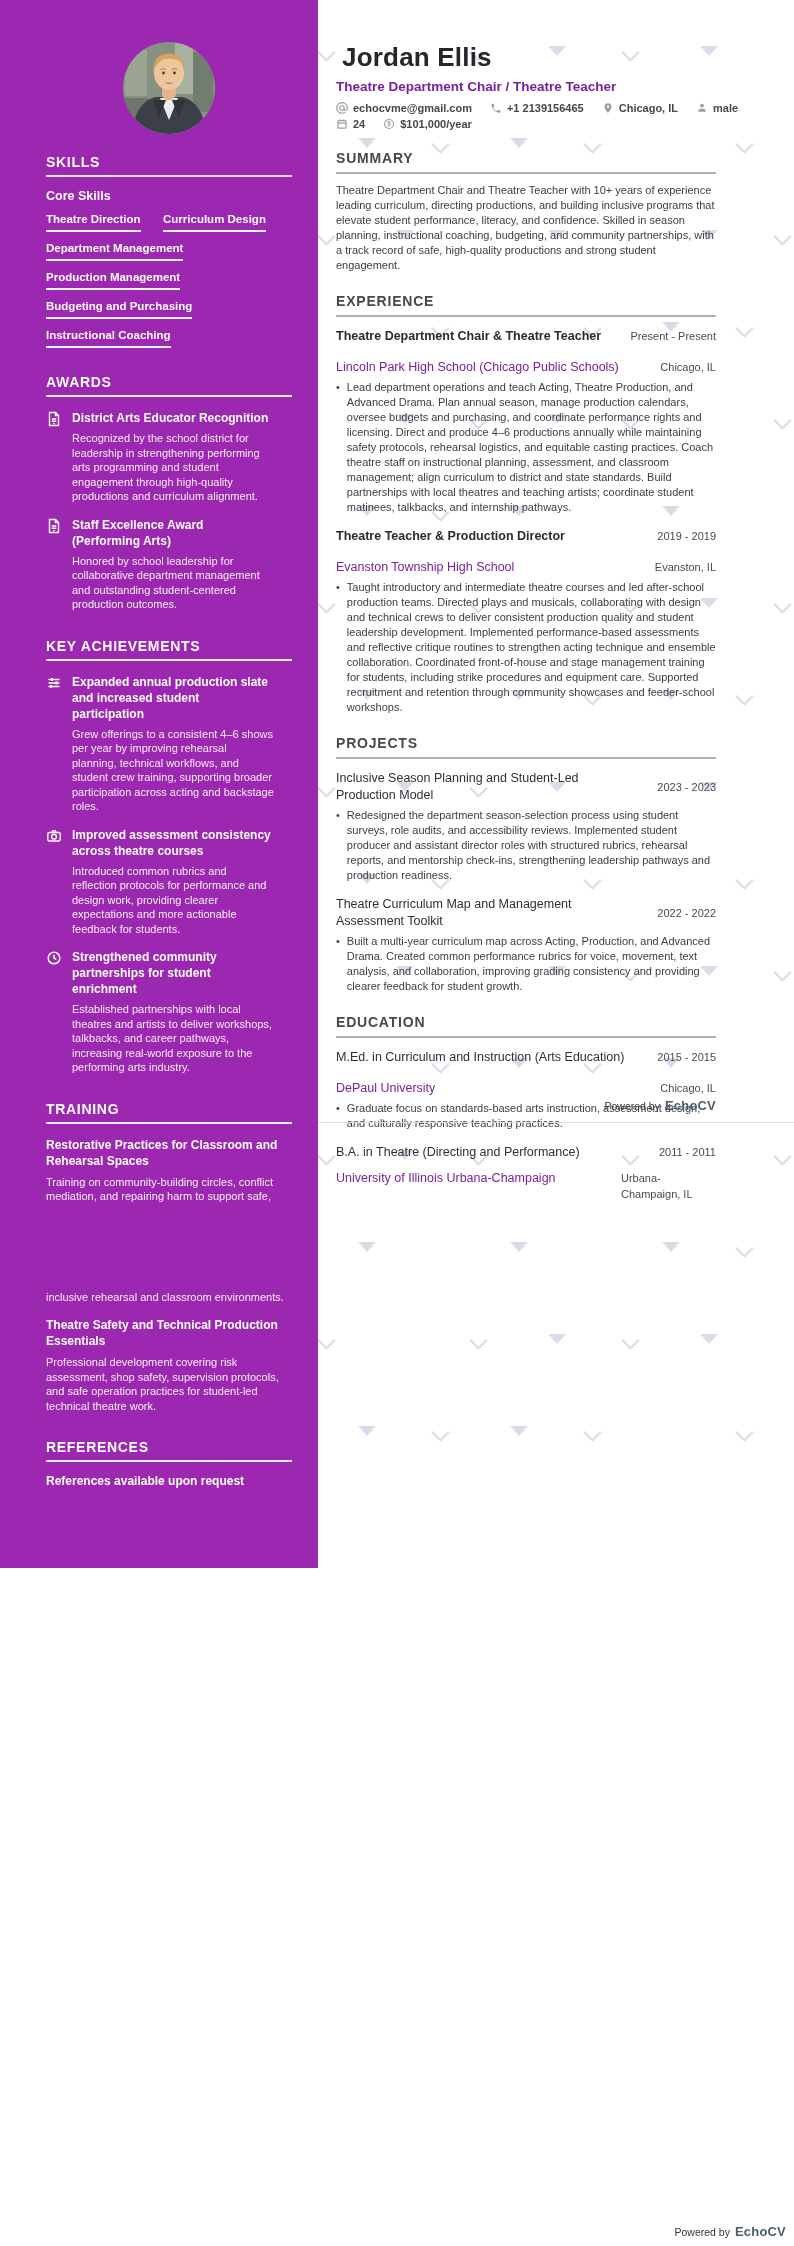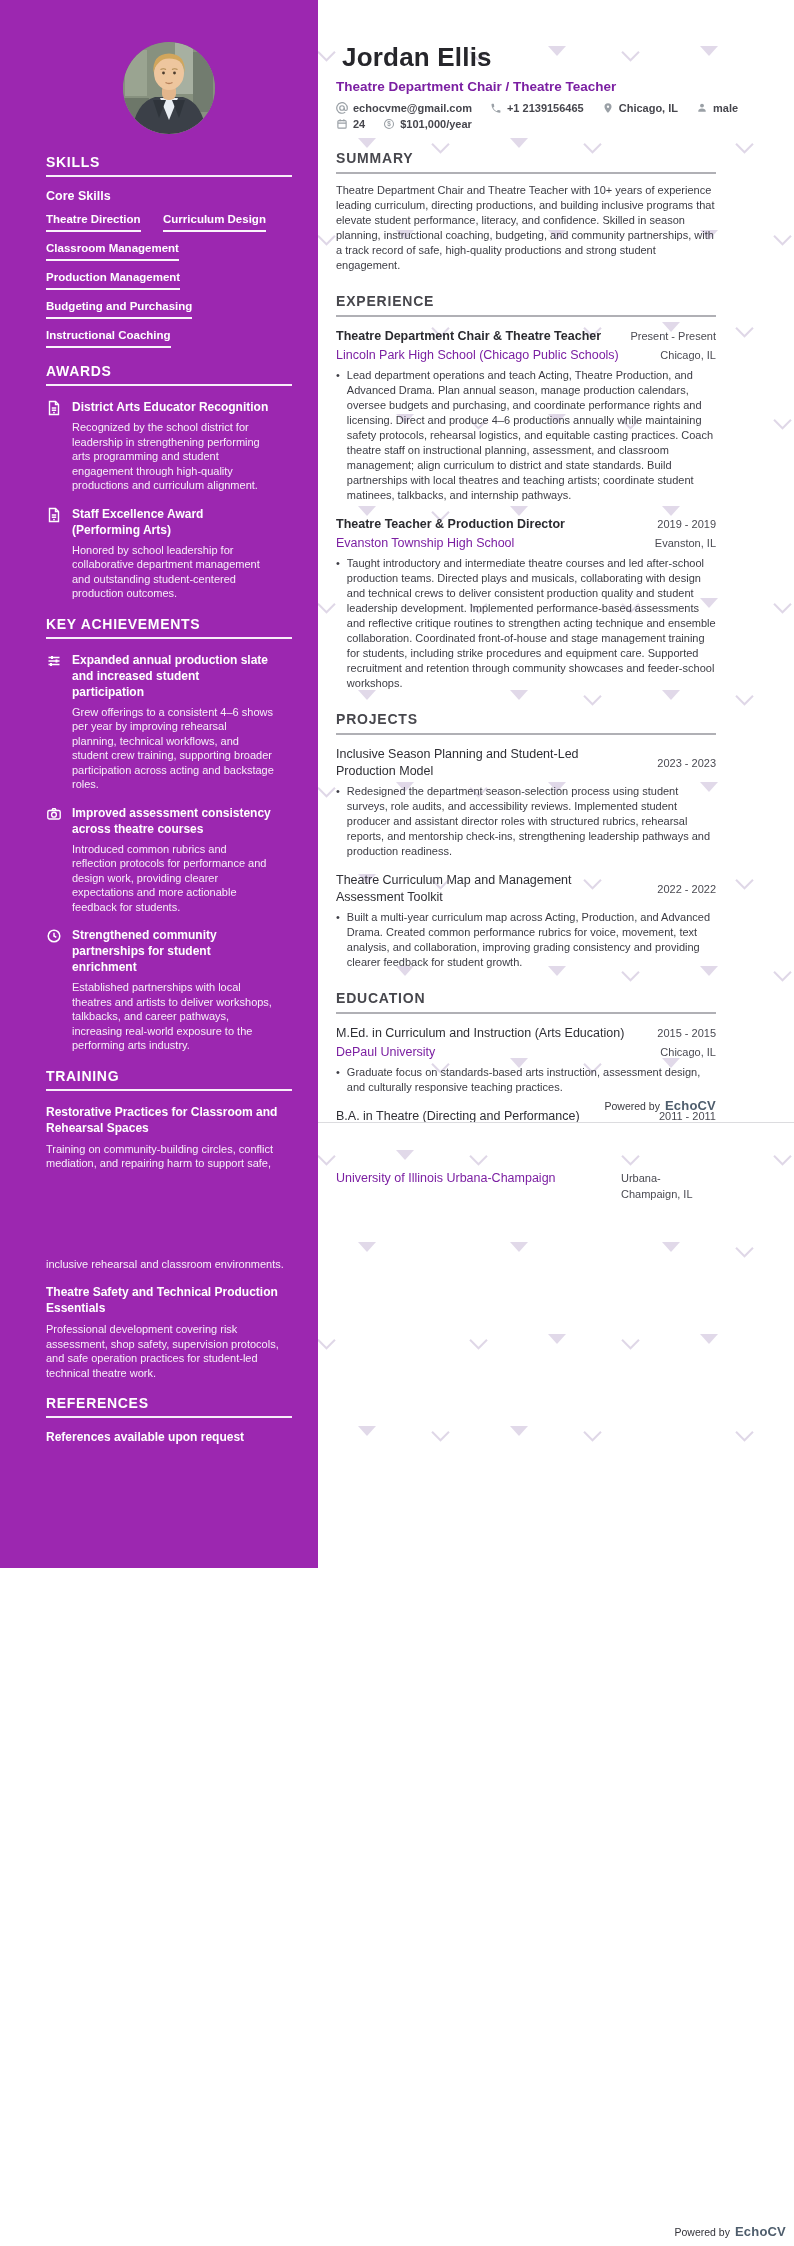--- a/index.html
+++ b/index.html
@@ -25,21 +25,21 @@
         padding-bottom:5px;margin:10px 18px 0 0;}
   .sb-item{display:flex;gap:10px;margin-top:13px;}
   .sb-item .ic{flex:0 0 16px;margin-top:1px;}
   .sb-item .tx{width:202px;}
   .sb-item-title{font-size:12px;font-weight:700;line-height:16px;}
   .sb-item-desc{font-size:11px;line-height:14.5px;color:rgba(255,255,255,.93);margin-top:5px;}
   .sb-train-title{font-size:12px;font-weight:700;line-height:16px;margin-top:13px;}
   .sb-train-desc{font-size:11px;line-height:14.5px;color:rgba(255,255,255,.93);margin-top:6px;}
   .page-gap{height:86px;}
   .sb-refs-text{font-size:12px;font-weight:700;margin-top:12px;}
-  .mt20{margin-top:20px;} .mt26{margin-top:15px;}
+  .mt20{margin-top:20px;} .mt26{margin-top:26px;}
 
   
   .content{position:absolute;left:336px;top:0;width:380px;z-index:3;color:#3c3c44;}
   .content.page1{padding-top:36px;}
   .name{font-size:26px;line-height:30px;font-weight:700;color:#26262b;letter-spacing:.2px;}
   .role{font-size:13.5px;font-weight:700;color:var(--accent,#7b1fa2);margin-top:7px;}
   .contact-row{display:flex;align-items:center;gap:18px;margin-top:8px;font-size:11px;color:#46464d;font-weight:600;}
   .contact-row + .contact-row{margin-top:4px;}
   .c-item{display:flex;align-items:center;gap:5px;white-space:nowrap;}
   .c-item svg{display:block;}
@@ -49,21 +49,21 @@
   .m-rule{height:2px;background:#b0b0b5;margin-top:6px;}
   .summary-text{font-size:11px;line-height:15px;margin-top:9px;}
 
   .entry{margin-top:11px;}
   .entry + .entry{margin-top:13px;}
   .entry-head{display:flex;justify-content:space-between;align-items:flex-start;gap:12px;}
   .entry-head.center{align-items:center;}
   .entry-title{font-size:12.5px;font-weight:700;color:#2b2b30;line-height:17px;}
   .entry-title.plain{font-weight:400;color:#2f2f35;max-width:300px;}
   .entry-dates{font-size:11px;color:#4a4a52;white-space:nowrap;line-height:17px;}
-  .entry-sub{display:flex;justify-content:space-between;align-items:flex-start;gap:12px;margin-top:2px;}
+  .entry-sub{display:flex;justify-content:space-between;align-items:flex-start;gap:12px;margin-top:14px;}
   .entry-employer{font-size:12.5px;color:var(--accent,#7b1fa2);line-height:17px;}
   .entry-loc{font-size:11px;color:#4a4a52;white-space:nowrap;line-height:16px;}
   .entry-loc.wrap{white-space:normal;width:95px;max-width:95px;}
   .bullets{margin-top:4px;}
   .bullet{display:flex;gap:7px;font-size:11px;line-height:15px;color:#3c3c44;}
   .bullet::before{content:"•";flex:0 0 auto;}
 
   
   .page1-footer{position:absolute;left:336px;top:1098px;width:380px;text-align:right;z-index:3;
                 font-size:10.5px;color:#3a3a40;}
@@ -186,21 +186,21 @@
       </svg>
     </div>
 
     <section class="sb-skills mt20">
       <div class="sb-heading">SKILLS</div>
       <div class="sb-rule"></div>
       <div class="group">Core Skills</div>
       <div>
         <span class="chip">Theatre Direction</span>
         <span class="chip">Curriculum Design</span>
-        <span class="chip">Classroom Management</span>
+        <span class="chip">Department Management</span>
         <span class="chip">Production Management</span>
         <span class="chip">Budgeting and Purchasing</span>
         <span class="chip">Instructional Coaching</span>
       </div>
     </section>
 
     <section class="mt26">
       <div class="sb-heading">AWARDS</div>
       <div class="sb-rule"></div>
 

